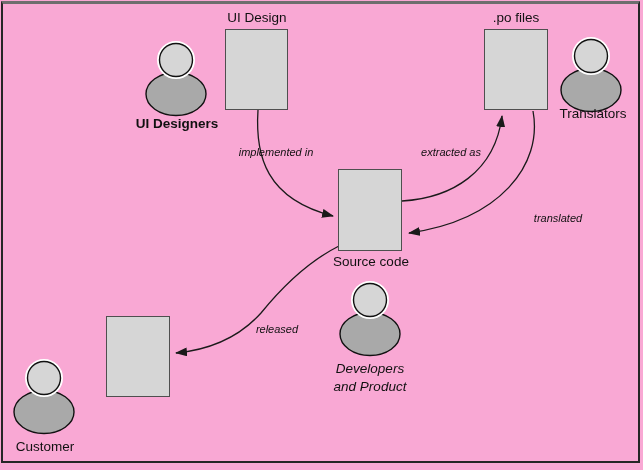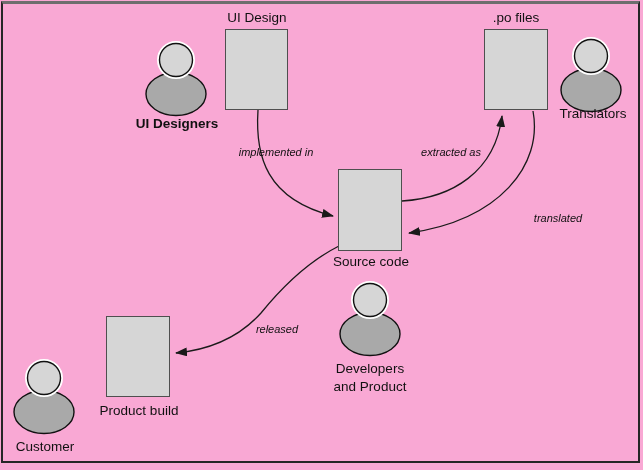--- a/index.html
+++ b/index.html
@@ -92,21 +92,20 @@
   </svg>
 
   <div class="node" style="left:225px; top:29px; width:63px; height:81px;"></div>
   <div class="node" style="left:484px; top:29px; width:64px; height:81px;"></div>
   <div class="node" style="left:338px; top:169px; width:64px; height:82px;"></div>
   <div class="node" style="left:106px; top:316px; width:64px; height:81px;"></div>
 
   <div class="label" style="left:257px; top:10px;">UI Design</div>
   <div class="label" style="left:516px; top:10px;">.po files</div>
   <div class="label" style="left:371px; top:254px;text-align:right;">Source code</div>
-  <div class="label" style="left:139px; top:403px;">Product build</div>
 
   <svg class="person" style="left:143px; top:41px;" viewBox="0 0 66 78">
     <ellipse cx="33" cy="53" rx="30" ry="21.5" fill="#a9a9a9" stroke="#111" stroke-width="1.4"></ellipse>
     <circle cx="33" cy="19" r="16.5" fill="#d6d6d6" stroke="#ffffff" stroke-width="5"></circle>
     <circle cx="33" cy="19" r="16.5" fill="#d6d6d6" stroke="#111" stroke-width="1.4"></circle>
   </svg>
   <svg class="person" style="left:558px; top:37px;" viewBox="0 0 66 78">
     <ellipse cx="33" cy="53" rx="30" ry="21.5" fill="#a9a9a9" stroke="#111" stroke-width="1.4"></ellipse>
     <circle cx="33" cy="19" r="16.5" fill="#d6d6d6" stroke="#ffffff" stroke-width="5"></circle>
     <circle cx="33" cy="19" r="16.5" fill="#d6d6d6" stroke="#111" stroke-width="1.4"></circle>
@@ -117,21 +116,21 @@
     <circle cx="33" cy="19" r="16.5" fill="#d6d6d6" stroke="#111" stroke-width="1.4"></circle>
   </svg>
   <svg class="person" style="left:11px; top:359px;" viewBox="0 0 66 78">
     <ellipse cx="33" cy="53" rx="30" ry="21.5" fill="#a9a9a9" stroke="#111" stroke-width="1.4"></ellipse>
     <circle cx="33" cy="19" r="16.5" fill="#d6d6d6" stroke="#ffffff" stroke-width="5"></circle>
     <circle cx="33" cy="19" r="16.5" fill="#d6d6d6" stroke="#111" stroke-width="1.4"></circle>
   </svg>
 
   <div class="label" style="left:177px; top:116px;font-weight:bold;">UI Designers</div>
   <div class="label" style="left:593px; top:106px;">Translators</div>
-  <div class="label two-line" style="left:370px; top:360px;">
+  <div class="label two-line" style="left:370px; top:360px;font-style:italic;">
     <div>Developers</div>
     <div>and Product</div>
   </div>
   <div class="label" style="left:45px; top:439px;text-align:right;">Customer</div>
 
   <div class="edge-label" style="left:276px; top:146px;">implemented in</div>
   <div class="edge-label" style="left:451px; top:146px;font-style:italic;">extracted as</div>
   <div class="edge-label" style="left:526px; top:212px;margin-left:32px;">translated</div>
   <div class="edge-label" style="left:277px; top:323px;text-align:center;">released</div>
 

